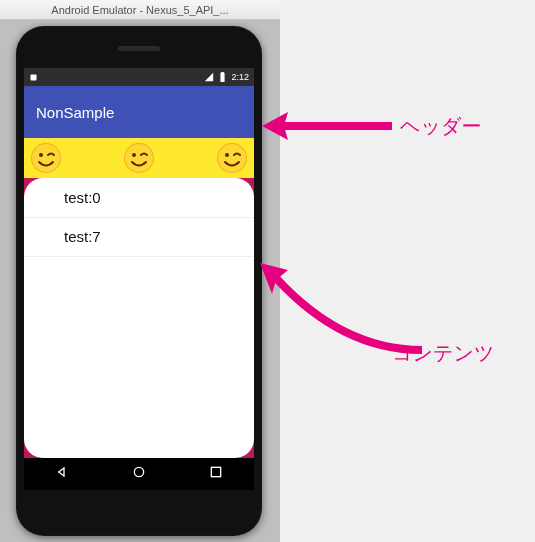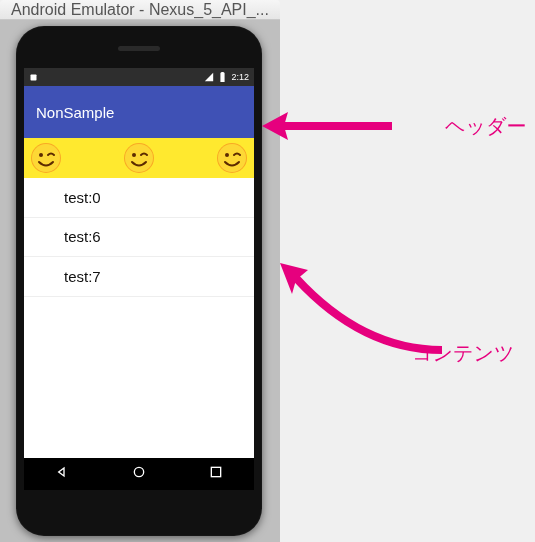--- a/index.html
+++ b/index.html
@@ -8,21 +8,21 @@
     height: 542px;
     font-family: -apple-system, Helvetica, Arial, sans-serif;
     background: #f0f0f0;
     position: relative;
     overflow: hidden;
   }
   .mac-titlebar {
     height: 20px;
     background: linear-gradient(#f6f6f6, #e6e6e6);
     border-bottom: 1px solid #c8c8c8;
-    font-size: 16px;
+    font-size: 11px;
     color: #555;
     text-align: center;
     line-height: 20px;
     width: 280px;
     border-top-left-radius:4px;
     border-top-right-radius:4px;
     position:absolute;
     left:0; top:0;
   }
   .emu-bg {
@@ -89,20 +89,21 @@
     justify-content: space-between;
     padding: 0 6px;
   }
   .emoji-face {
     width: 32px; height: 32px;
   }
   .list {
     flex: 1;
     overflow: hidden;
     background: #fff;
+    border-radius: 19px;
   }
   .list-row {
     height: 39.6px;
     border-bottom: 1px solid #eee;
     display: flex;
     align-items: center;
     padding-left: 40px;
     font-size: 15px;
     color: #111;
   }
@@ -114,21 +115,20 @@
     justify-content: space-around;
   }
   .nav-ic { color:#fff; }
   .annotation {
     position: absolute;
     display: flex;
     align-items: center;
     color: #e6007e;
     font-size: 20px;
     font-weight: 500;
-    gap: 45px;
   }
   .arrow-svg { display:block; }
   .anno-label { color:#e6007e; white-space:nowrap; }
 </style>
 </head>
 <body>
 
 <div class="mac-titlebar">Android Emulator - Nexus_5_API_...</div>
 <div class="emu-bg"></div>
 
@@ -187,23 +187,20 @@
           <path d="M18 40 q14 14 28 0" stroke="#5d2b00" stroke-width="4" fill="none" stroke-linecap="round"></path>
         </svg>
       </span>
     </div>
 
     <div class="list">
       <div class="list-row">
           <span>test:0</span>
         </div>
       <div class="list-row">
-          <span>test:6</span>
-        </div>
-      <div class="list-row">
           <span>test:7</span>
         </div>
 
     </div>
 
     <div class="navbar">
       <span class="nav-ic">
         <svg width="16" height="16" viewBox="0 0 24 24" fill="none" stroke="#fff" stroke-width="2">
             <path d="M15 6 L7 12 L15 18 Z" fill="none"></path>
           </svg>
@@ -225,19 +222,19 @@
 
 <div class="annotation" style="left:262px; top:106px;">
   <svg class="arrow-svg" width="130" height="40">
     <defs></defs>
     <path d="M130 20 L18 20" stroke="#e6007e" stroke-width="8" fill="none"></path>
     <path d="M0 20 L26 6 L22 20 L26 34 Z" fill="#e6007e"></path>
   </svg>
   <span class="anno-label" style="margin-left:8px;">ヘッダー</span>
 </div>
 
-<div class="annotation" style="left:272px; top:260px; flex-direction:column; align-items:flex-start;">
+<div class="annotation" style="left:252px; top:260px; flex-direction:column; align-items:flex-start;">
   <svg class="arrow-svg" width="170" height="100">
     <path d="M170 90 Q90 90 24 18" stroke="#e6007e" stroke-width="8" fill="none"></path>
     <path d="M8 3 L36 10 L24 20 L20 34 Z" fill="#e6007e"></path>
   </svg>
   <span class="anno-label" style="position:absolute; left:140px; top:80px;">コンテンツ</span>
 </div>
 
 </body></html>

